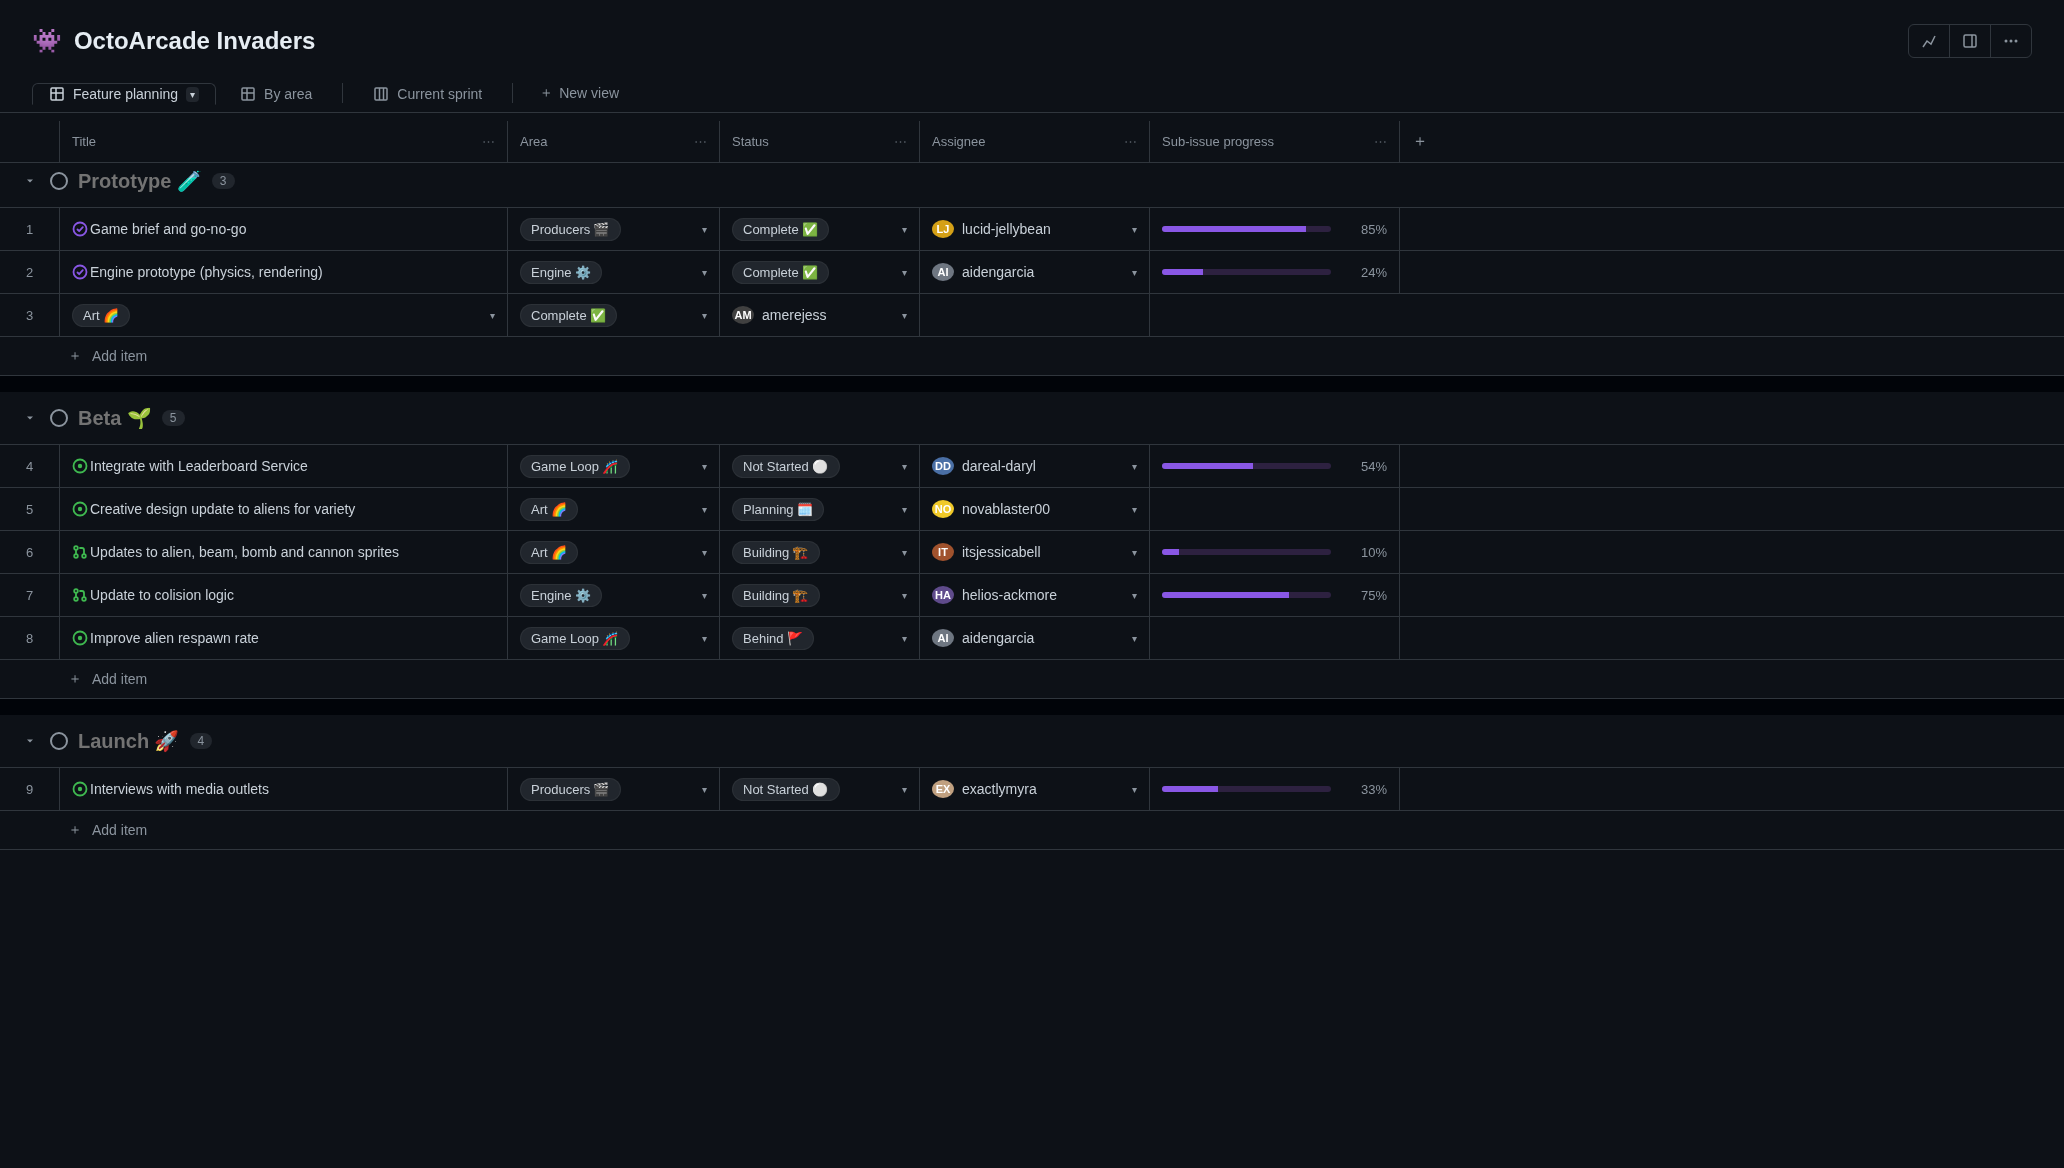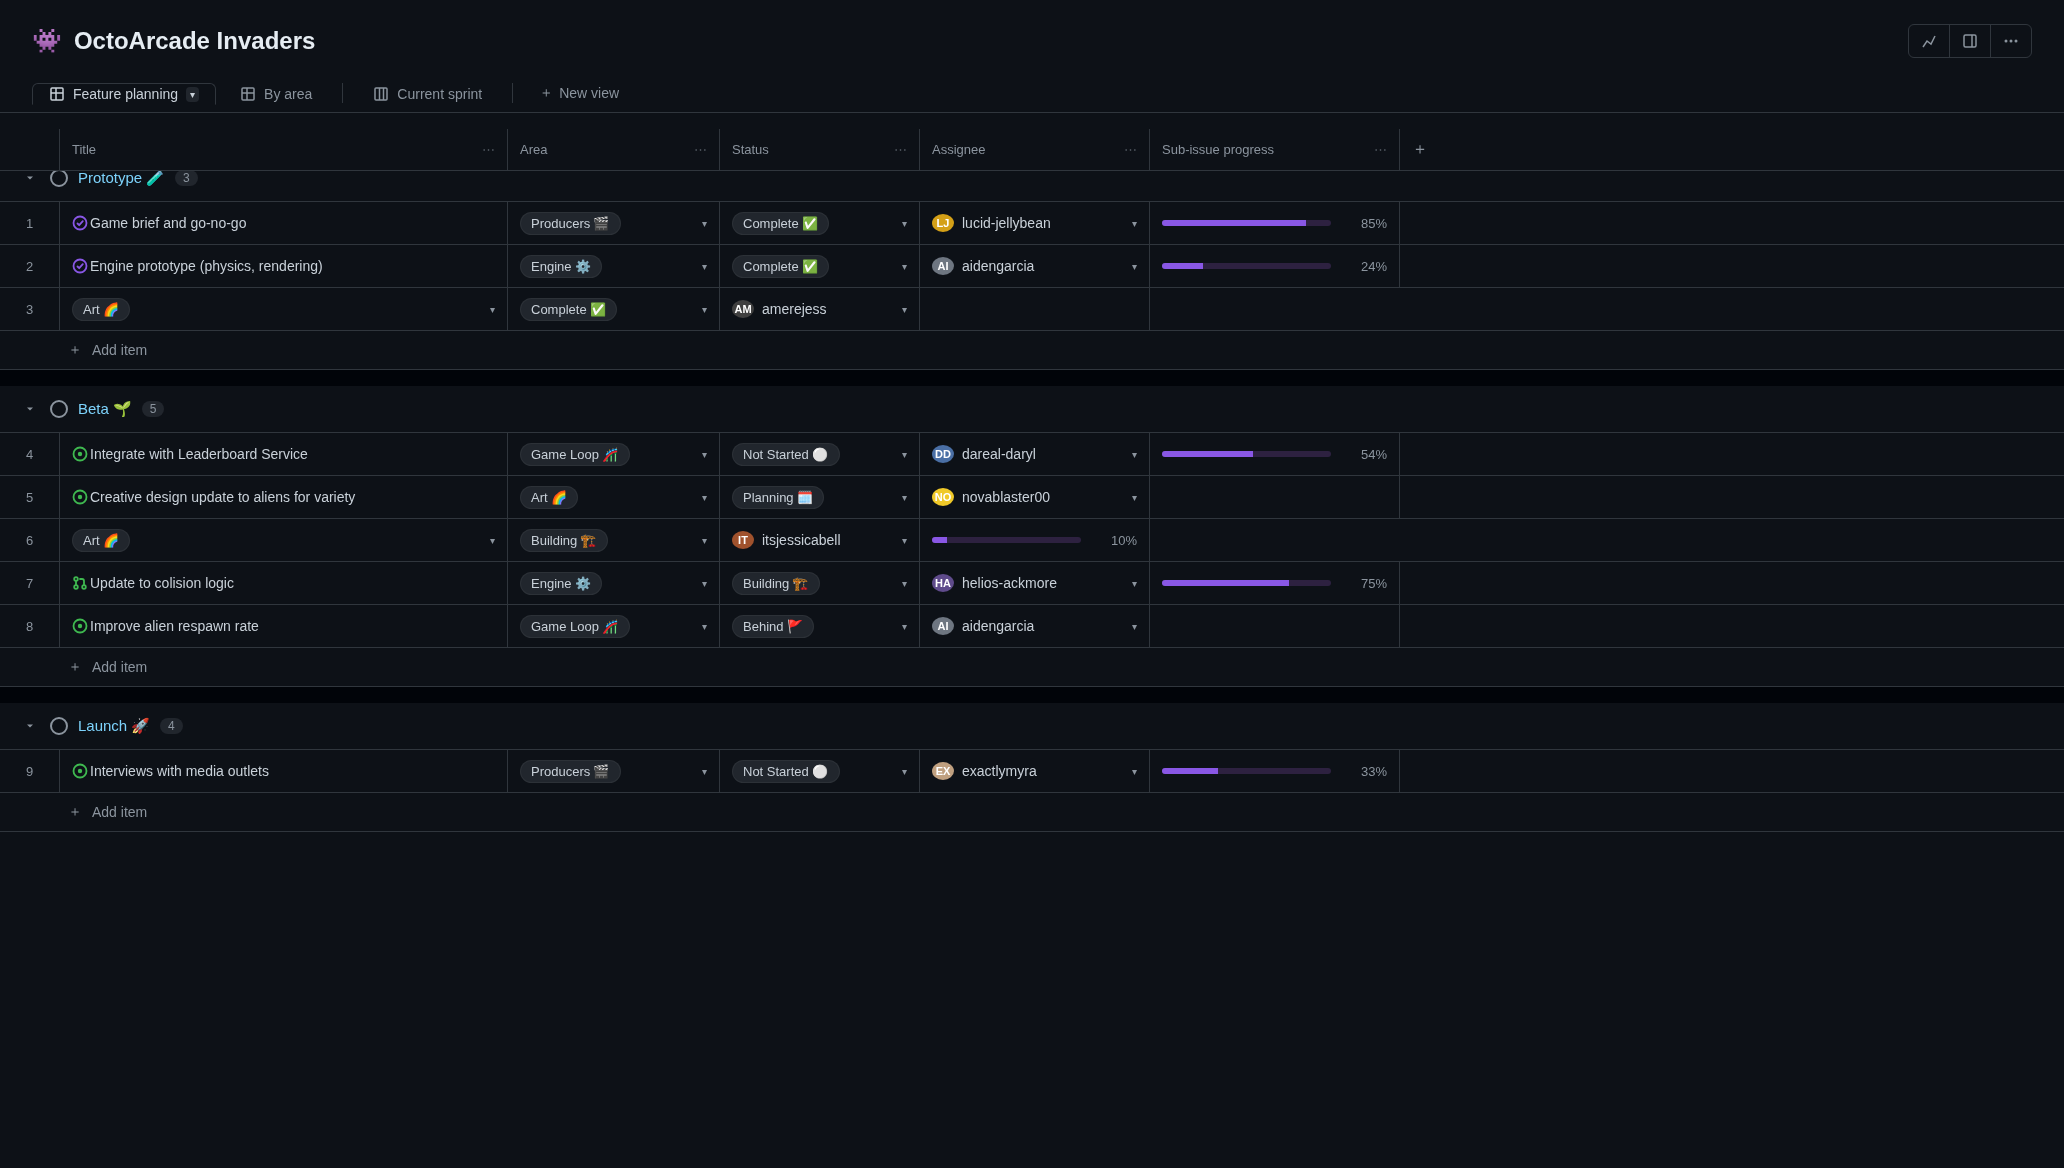--- a/index.html
+++ b/index.html
@@ -91,21 +91,21 @@
   .new-view { color: var(--text-muted); display:flex; align-items:center; gap:6px; padding:10px 12px; cursor:pointer;}
 
   .table-wrap { overflow: auto; height: calc(100% - 130px); }
 
   .col-header-row {
     display: grid;
     grid-template-columns: 60px 448px 212px 200px 230px 250px 40px;
     border-bottom: 1px solid var(--border);
     background: var(--bg);
     position: sticky;
-    top: 16px;
+    top: 8px;
     z-index: 2;
     text-align: center;
   }
   .col-header {
     padding: 10px 12px;
     font-size: 13px;
     color: var(--text-muted);
     border-right: 1px solid var(--border);
     display: flex;
     align-items: center;
@@ -121,21 +121,21 @@
     padding: 14px 20px 14px 24px;
     background: var(--bg);
     border-bottom: 1px solid var(--border);
     border-top: 16px solid #010409;
   }
   .group-header:first-of-type { border-top: none; }
   .group-chevron { cursor:pointer; color: var(--text-muted); width:16px; display:flex; align-items:center;}
   .group-radio {
     width: 18px; height: 18px; border: 2px solid var(--text-muted); border-radius: 50%; flex-shrink:0;
   }
-  .group-title { font-weight: 400; font-size: 15px; color: #7dd3fc; }
+  .group-title { font-weight: 700; font-size: 20px; color: #737373; }
   .group-count {
     background: var(--badge-bg);
     color: var(--text-muted);
     border-radius: 10px;
     padding: 1px 8px;
     font-size: 12px;
   }
 
   .row {
     display: grid;
@@ -458,20 +458,31 @@
         <div class="cell">
           <span class="avatar" style="background:#f0c929">NO</span>
           <span>novablaster00</span>
           <span class="cell-dropdown">▾</span>
         </div>
         <div class="cell"></div>
         <div class="cell"></div>
       </div>
       <div class="row">
         <div class="cell rownum">6</div>
+        <div class="cell title-cell">
+          <span class="issue-icon">
+            <svg viewBox="0 0 16 16" fill="none" stroke="#3fb950" stroke-width="1.8">
+              <circle cx="4" cy="4" r="1.8"></circle>
+              <circle cx="4" cy="12" r="1.8"></circle>
+              <circle cx="12" cy="12" r="1.8"></circle>
+              <path d="M4 5.8 V10.2 M8 4 H10 Q12 4 12 6 V10.2" stroke-linecap="round"></path>
+            </svg>
+          </span>
+          <span>Updates to alien, beam, bomb and cannon sprites</span>
+        </div>
         <div class="cell">
           <span class="pill">Art 🌈</span>
           <span class="cell-dropdown">▾</span>
         </div>
         <div class="cell">
           <span class="pill">Building 🏗️</span>
           <span class="cell-dropdown">▾</span>
         </div>
         <div class="cell">
           <span class="avatar" style="background:#a0522d">IT</span>

